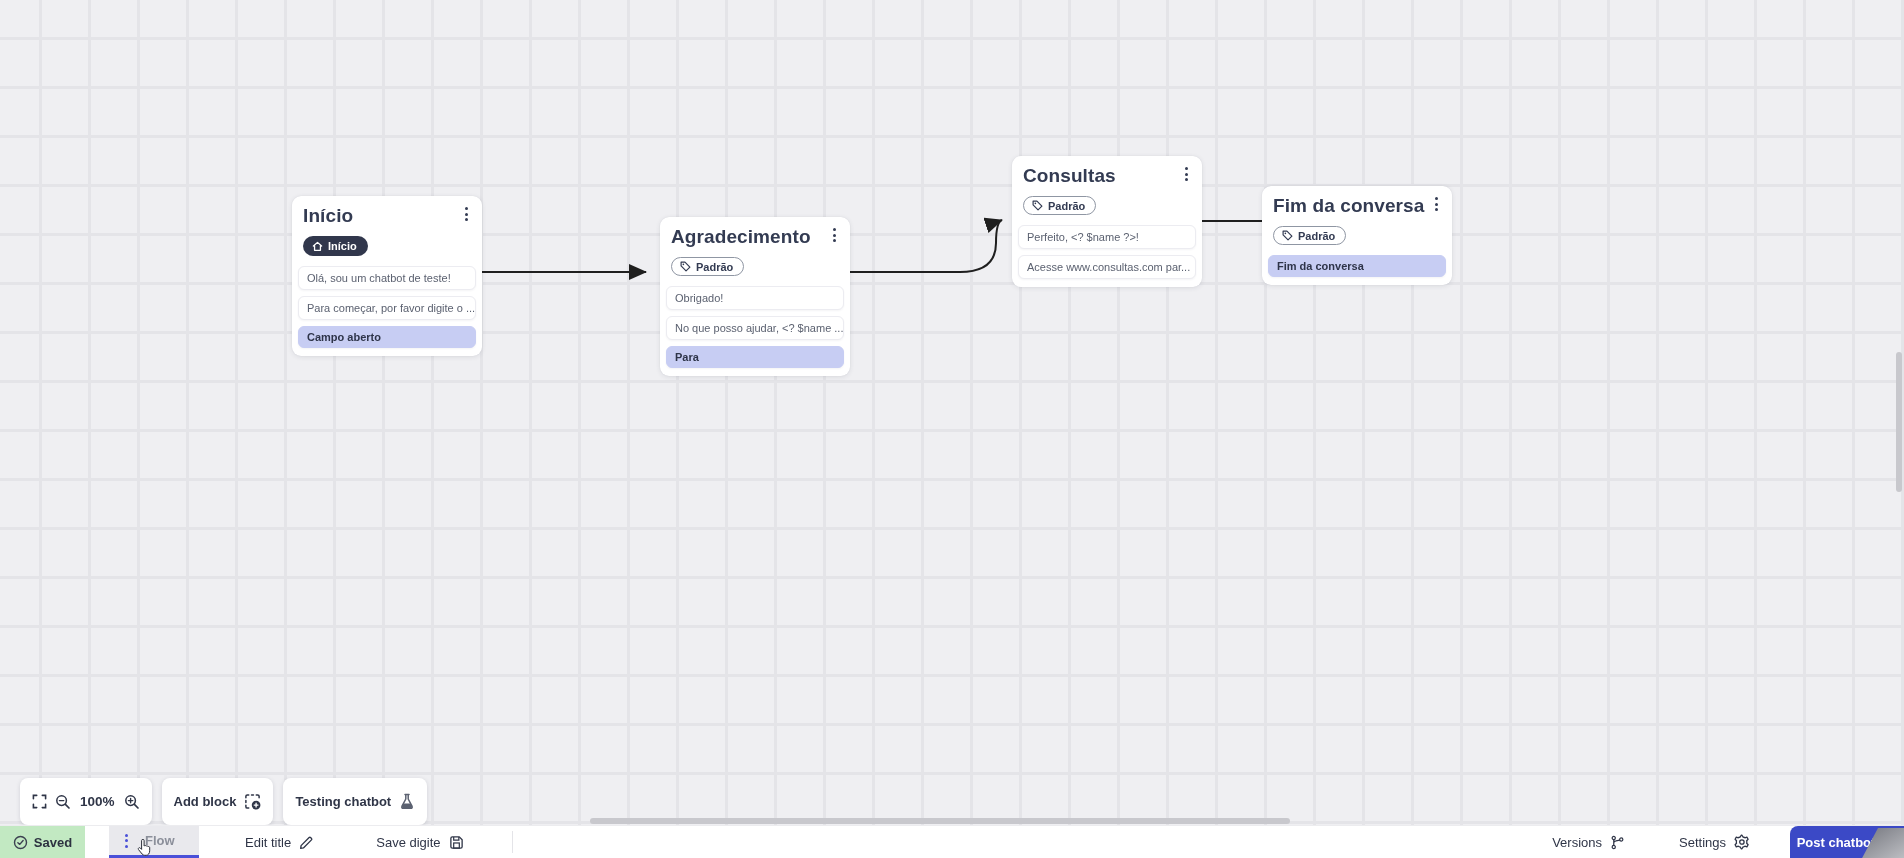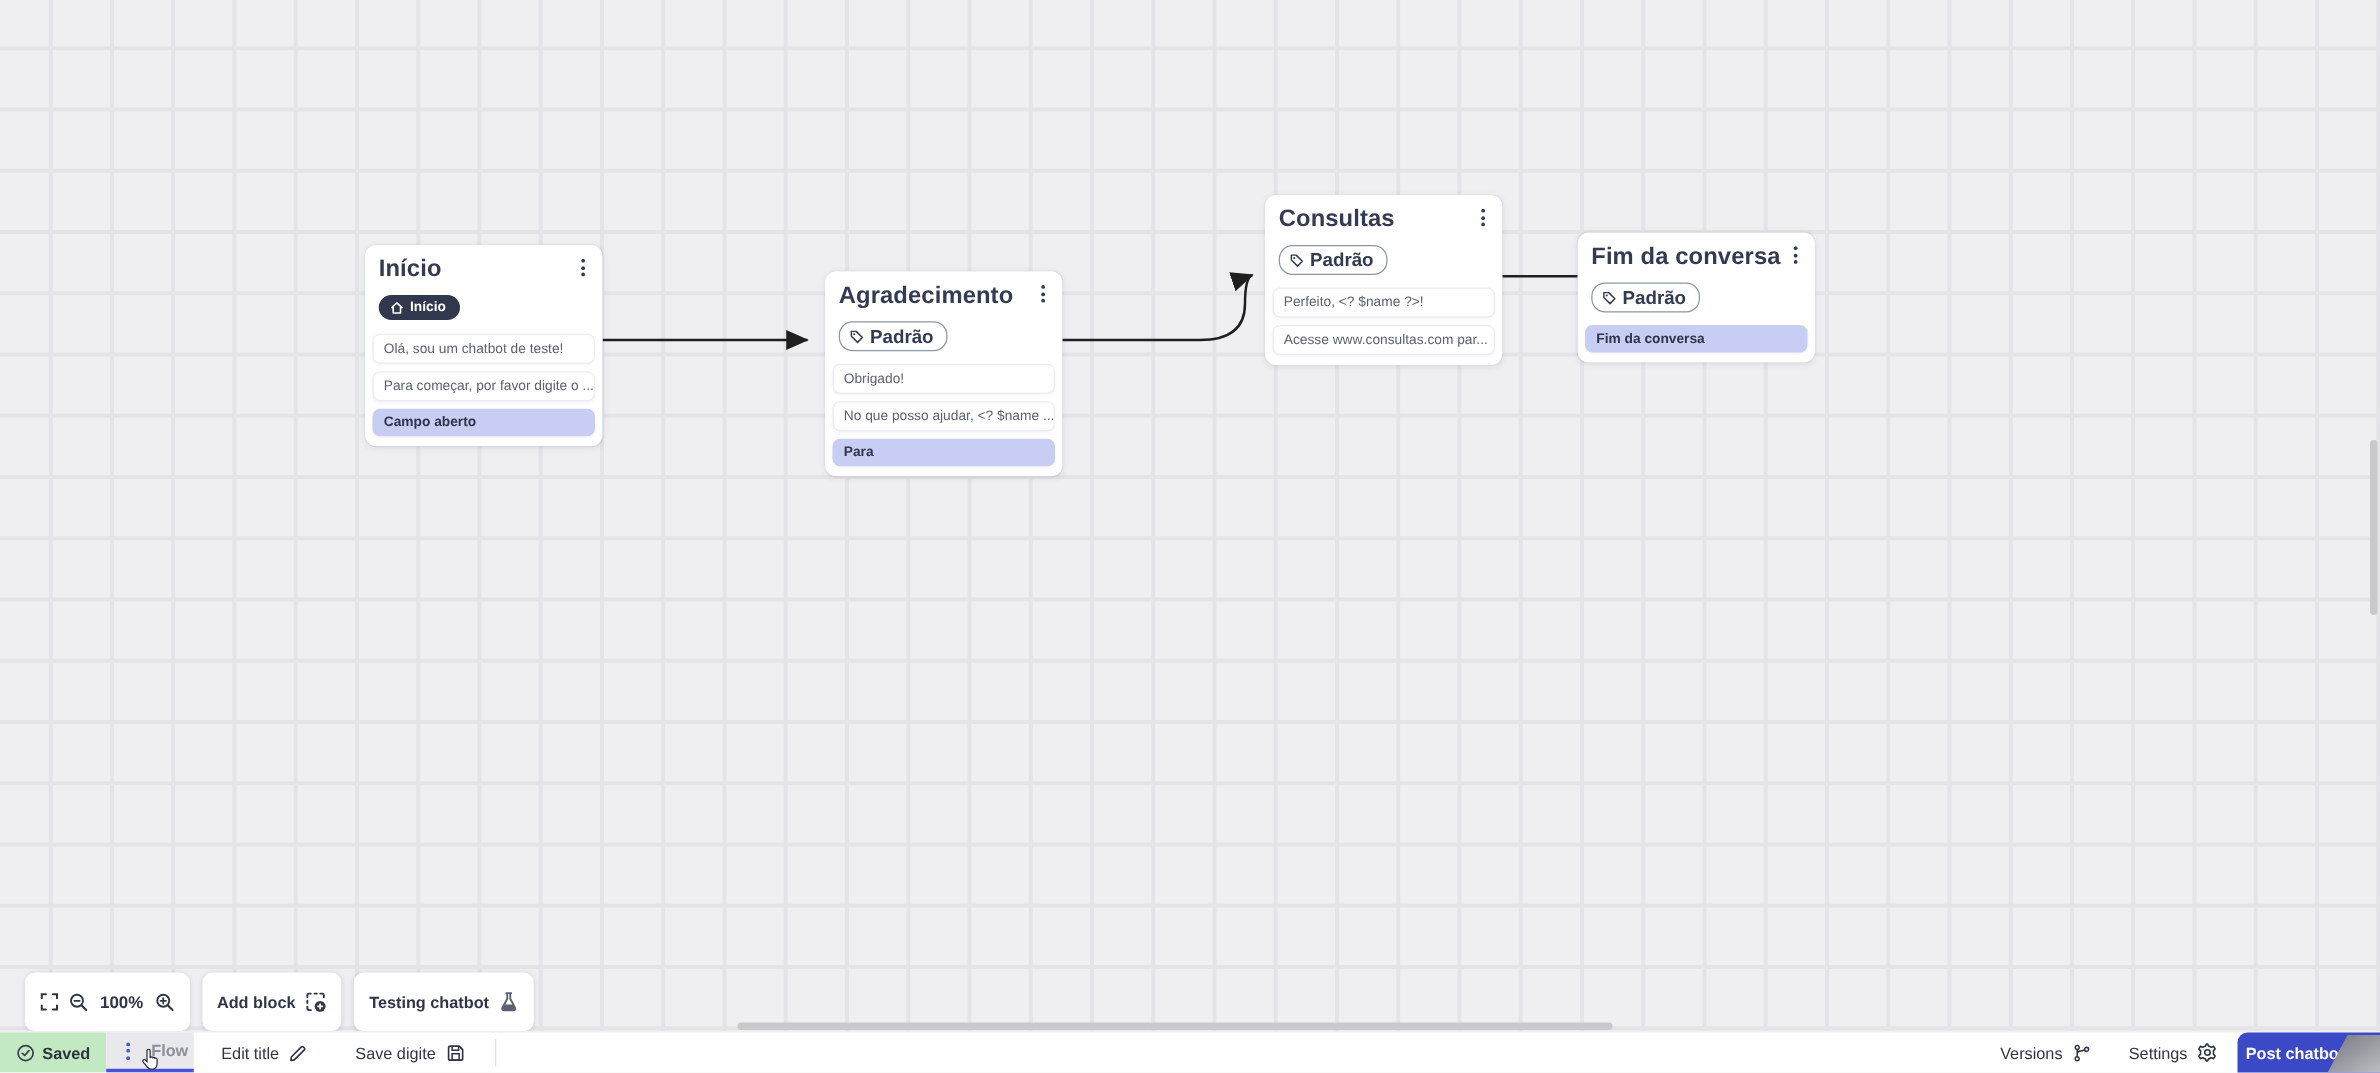--- a/index.html
+++ b/index.html
@@ -30,21 +30,21 @@
   .node-title { font-size:19px; font-weight:600; color:#333b52; letter-spacing:.1px; }
   .kebab { display:flex; flex-direction:column; gap:2.5px; padding:2px 3px; cursor:pointer; }
   .kebab i { width:3px; height:3px; border-radius:50%; background:#333b52; display:block; }
 
   .pill-row { padding:0 5px; margin-bottom:10px; }
   .badge-dark { display:inline-flex; align-items:center; gap:5px;
     background:#31374c; color:#fff; border-radius:11px; padding:4px 11px 4px 9px;
     font-size:11px; font-weight:700; }
   .tag-pill { display:inline-flex; align-items:center; gap:5px;
     border:1.6px solid #8f96a3; color:#333b52; border-radius:11px; padding:2.5px 10px 2.5px 8px;
-    font-size:15px; font-weight:700; background:#fff; }
+    font-size:11px; font-weight:700; background:#fff; }
 
   .msg { background:#fff; border:1px solid #ececf1; border-radius:6px;
     box-shadow:0 1px 2px rgba(40,45,70,.05);
     padding:5px 8px; font-size:11px; color:#5b6170; margin-top:6px;
     white-space:nowrap; overflow:hidden; }
   .msg.action { background:#c7cdf3; border-color:#c7cdf3; color:#2e3449;
     font-weight:700; padding:4px 8px; }
 
   
   .toolbar { position:absolute; left:20px; top:778px; display:flex; gap:10px; }
@@ -57,25 +57,25 @@
 
   
   .h-scroll { position:absolute; left:590px; top:818px; width:700px; height:6px;
     border-radius:3px; background:#c8c8cd; }
   .v-scroll { position:absolute; left:1896px; top:352px; width:6px; height:140px;
     border-radius:3px; background:#c8c8cd; }
 
   
   .statusbar { position:absolute; left:0; bottom:0; width:1904px; height:33px;
     background:#fff; border-top:1px solid #ececef;
-    display:flex; align-items:center; font-size:13px; color:#2f3547; }
+    display:flex; align-items:center; font-size:13px; color:#2f3547;gap:24px; }
   .saved-chip { width:85px; height:100%; background:#c2e9c2;
     display:flex; align-items:center; justify-content:center; gap:6px;
     font-weight:600; color:#2c3240; }
-  .flow-tab { position:relative; width:70px; height:100%; background:#e9e9ed;
+  .flow-tab { position:relative; width:90px; height:100%; background:#e9e9ed;
     border-bottom:3px solid #4a50d8;
     display:flex; align-items:center; gap:14px; padding-left:13px; cursor:pointer; }
   .flow-tab .kebab i { background:#4a50d8; }
   .flow-label { color:#8b8f9a; font-weight:600; }
   .cursor-hand { position:absolute; left:28px; top:13px; }
   .bar-item { display:flex; align-items:center; gap:8px; font-weight:400; cursor:pointer; }
   .edit-title { margin-left:22px; }
   .save-changes { margin-left:38px; }
   .bar-divider { width:1px; height:22px; background:#e4e4e8; margin-left:24px; }
   .bar-spacer { flex:1; }

